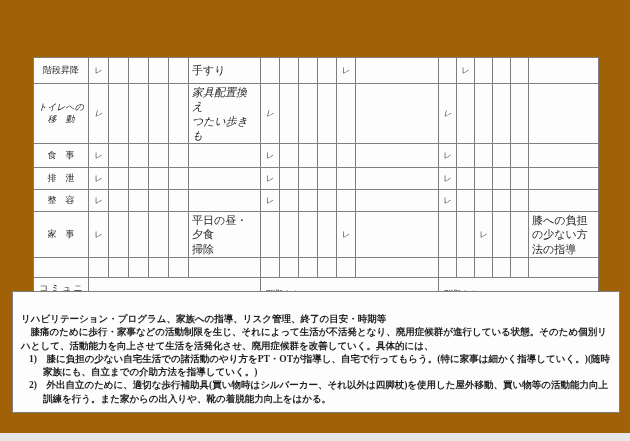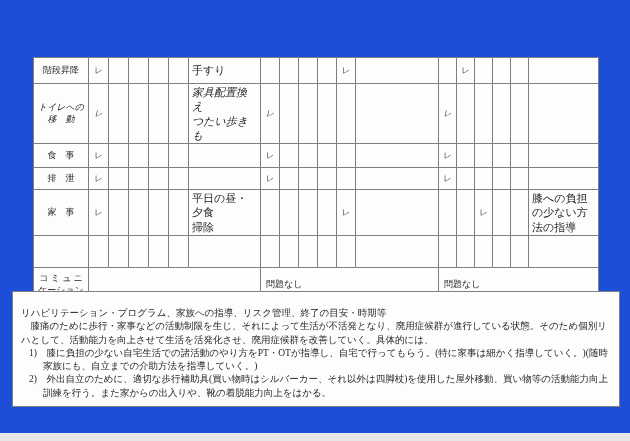--- a/index.html
+++ b/index.html
@@ -1,17 +1,17 @@
 <!DOCTYPE html>
 <html><head>
 <meta charset="utf-8">
 <style>
   html,body{margin:0;padding:0;background:#f4f4f4;}
   .page{
-    position:relative;width:630px;height:441px;background:#1d4ed8;
+    position:relative;width:630px;height:441px;background:#a16207;
     font-family:"Liberation Serif","DejaVu Serif",serif;color:#1f1f1f;overflow:hidden;
   }
   table.adl{
     position:absolute;left:33px;top:57px;width:565px;
     border-collapse:collapse;table-layout:fixed;background:#fdfdfd;
   }
   .adl td{border:1px solid #7e7e7e;padding:0;vertical-align:middle;overflow:hidden;}
   .adl td.lbl{font-size:9px;text-align:center;line-height:1.25;white-space:pre-line;padding:1px 1px;}
   .adl td.check{font-size:8px;text-align:center;color:#3c3c3c;}
   .adl td.cmt{font-size:11px;line-height:1.3;padding:1px 3px;white-space:pre-line;vertical-align:middle;margin-top:20px;}
@@ -22,21 +22,21 @@
   .adl tr:nth-child(4){height:22px;}
   .adl tr:nth-child(5){height:22px;}
   .adl tr:nth-child(6){height:32px;}
   .adl tr:nth-child(7){height:20px;}
   .adl tr:nth-child(8){height:24px;}
   .adl tr:nth-child(9){height:9px;}
   .adl tr:nth-child(10){height:23px;}
   .notes{
     position:absolute;left:12px;top:291px;width:590px;
     border:1px solid #7e7e7e;background:#fdfdfd;
-    padding:15px 8px 6px 8px;font-size:9.5px;line-height:1.4;
+    padding:21px 8px 6px 8px;font-size:9.5px;line-height:1.4;font-weight:bold;
   }
   .notes .para{margin:0;}
   .notes .para.indent{text-indent:1em;}
   .notes .para.list{padding-left:22px;text-indent:-14px;}
   .footer-band{position:absolute;left:0;right:0;bottom:0;height:8px;background:#e6e6e6;}
 </style>
 </head>
 <body>
 
 <div class="page">
@@ -143,20 +143,41 @@
           <td class="check"></td>
           <td class="cmt"></td>
           <td class="check">レ</td>
           <td class="check"></td>
           <td class="check"></td>
           <td class="check"></td>
           <td class="check"></td>
           <td class="cmt"></td>
         </tr>
         <tr>
+          <td class="lbl">整　容</td>
+          <td class="check">レ</td>
+          <td class="check"></td>
+          <td class="check"></td>
+          <td class="check"></td>
+          <td class="check"></td>
+          <td class="cmt"></td>
+          <td class="check">レ</td>
+          <td class="check"></td>
+          <td class="check"></td>
+          <td class="check"></td>
+          <td class="check"></td>
+          <td class="cmt"></td>
+          <td class="check">レ</td>
+          <td class="check"></td>
+          <td class="check"></td>
+          <td class="check"></td>
+          <td class="check"></td>
+          <td class="cmt"></td>
+        </tr>
+        <tr>
           <td class="lbl">家　事</td>
           <td class="check">レ</td>
           <td class="check"></td>
           <td class="check"></td>
           <td class="check"></td>
           <td class="check"></td>
           <td class="cmt">平日の昼・夕食
 掃除</td>
           <td class="check"></td>
           <td class="check"></td>

